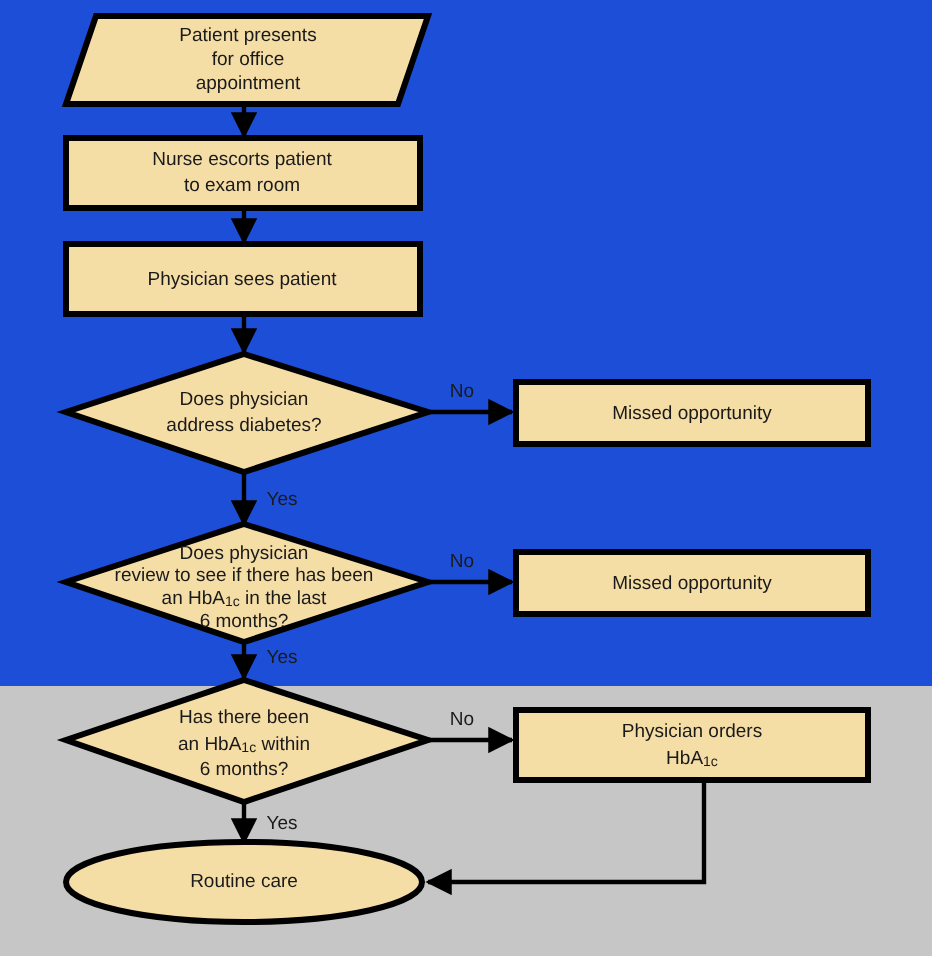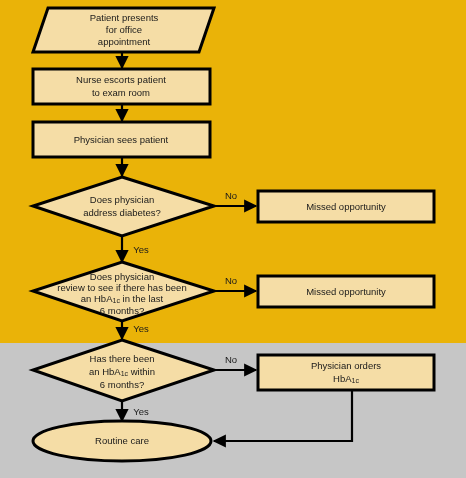--- a/index.html
+++ b/index.html
@@ -10,21 +10,21 @@
   body {
     width: 466px;
     height: 478px;
     overflow: hidden;
     font-family: "Liberation Sans", sans-serif;
   }
   #flowchart-root {
     position: relative;
     width: 466px;
     height: 343px;
-    background: #eab308;
+    background: #1d4ed8;
   }
   #flow-svg {
     position: absolute;
     top: 0;
     left: 0;
     width: 466px;
     height: 478px;
     display: block;
   }
   .node-shape {

